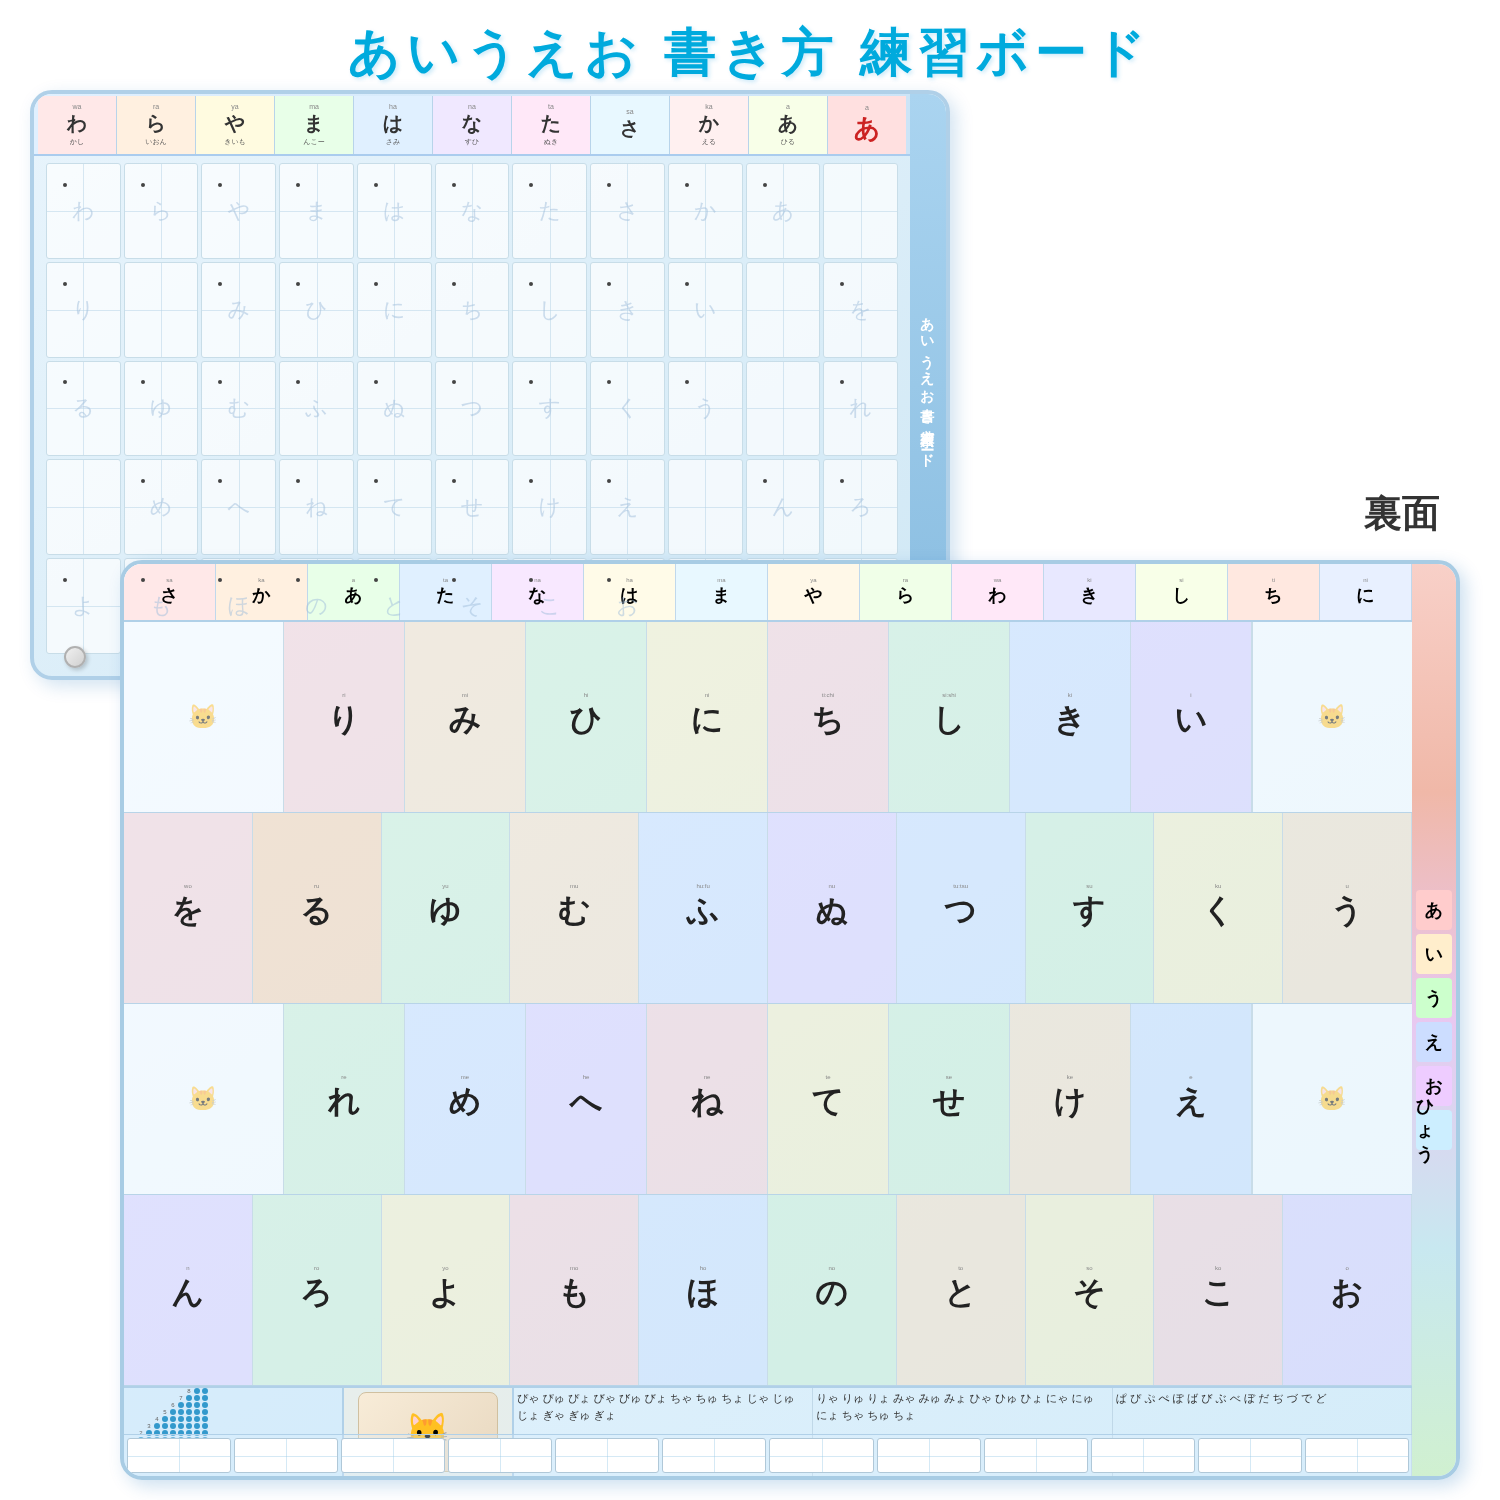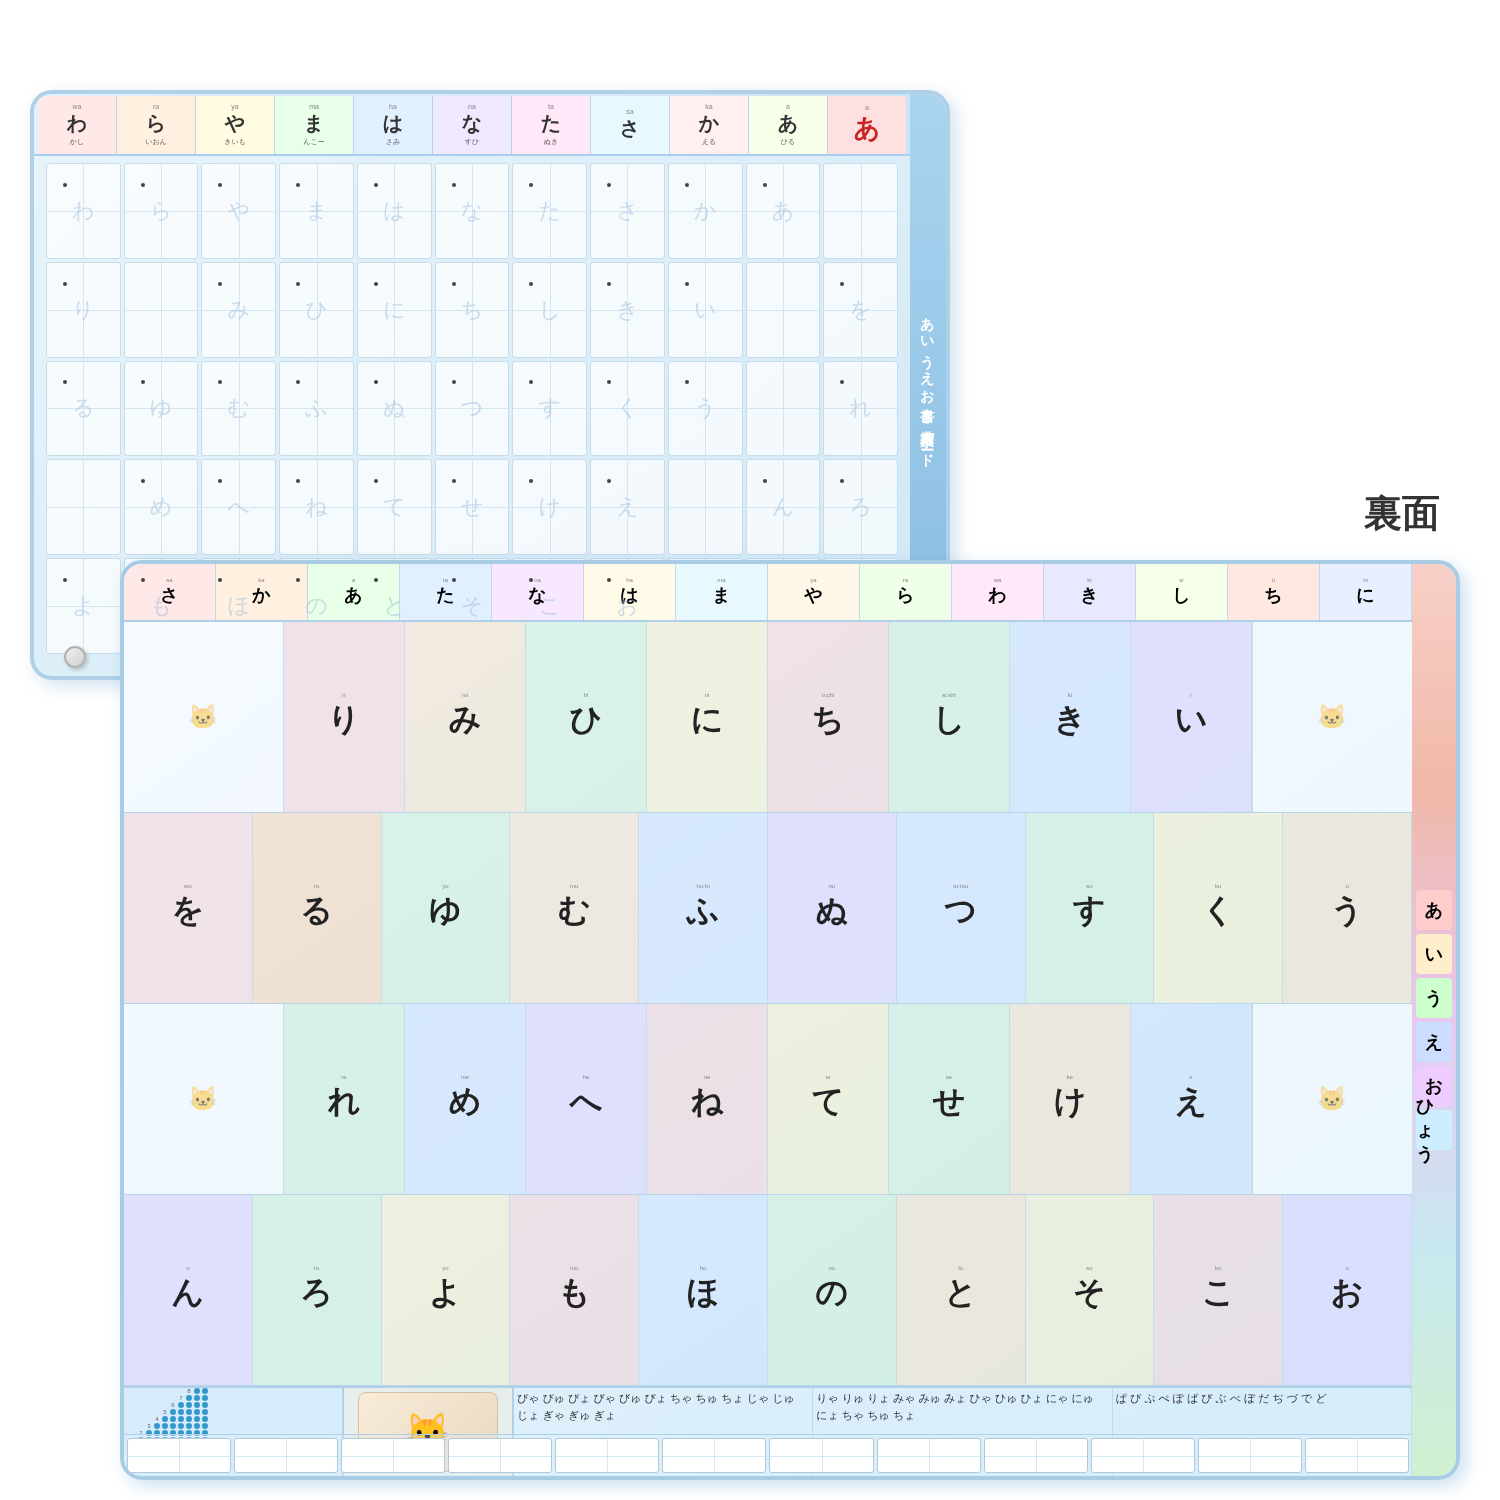--- a/index.html
+++ b/index.html
@@ -286,20 +286,21 @@
       font-size: 38px;
       font-weight: bold;
       color: #333;
     }
   </style>
 </head>
 <body>
 
 <div class="page-container">
 
+  <div class="main-title">あいうえお 書き方 練習ボード</div>
 
   <div class="front-board">
 
     <div class="hiragana-strip">
 
       <div id="front-strip-container" style="display:flex;width:100%;height:100%;">
           <div class="strip-cell" style="background: rgb(255, 232, 232);">
             <span style="font-size:7px;color:#888;">wa</span>
             <span style="font-size:20px;color:#333;font-weight:bold;">わ</span>
             <span style="font-size:7px;color:#555;">かし</span>

